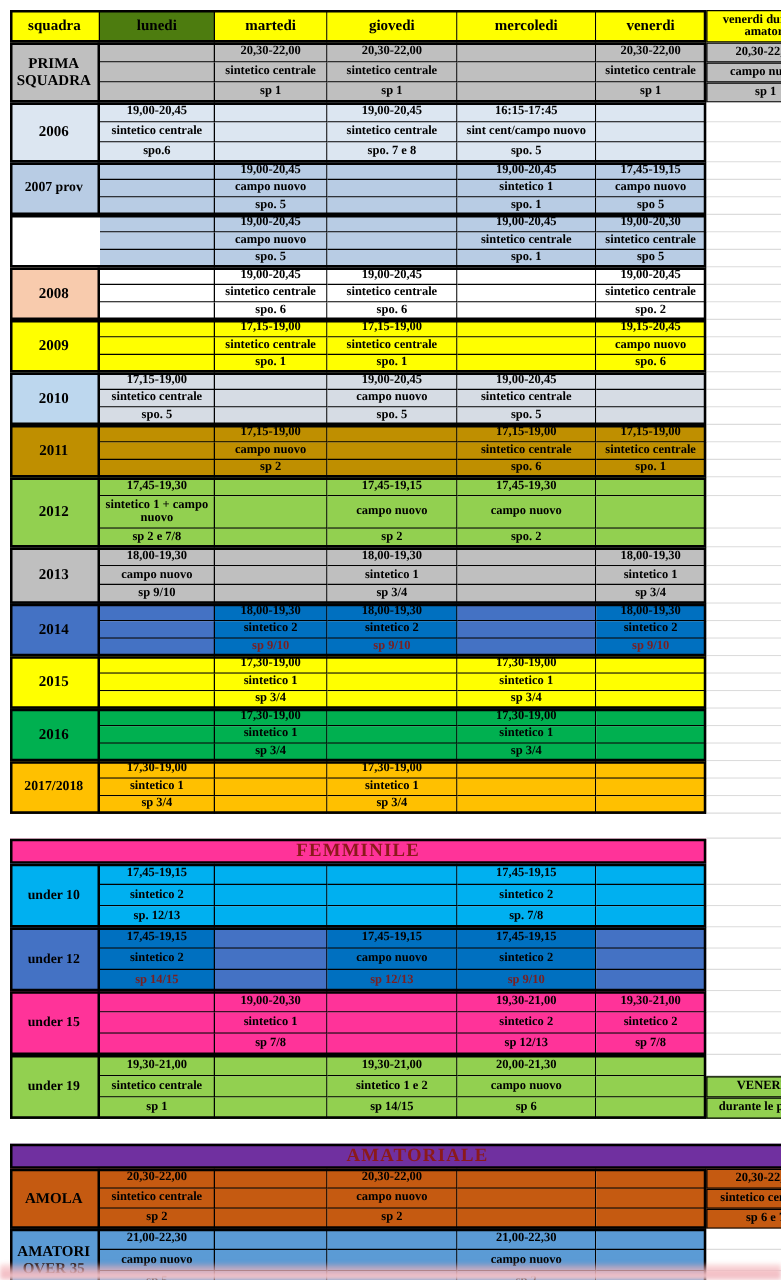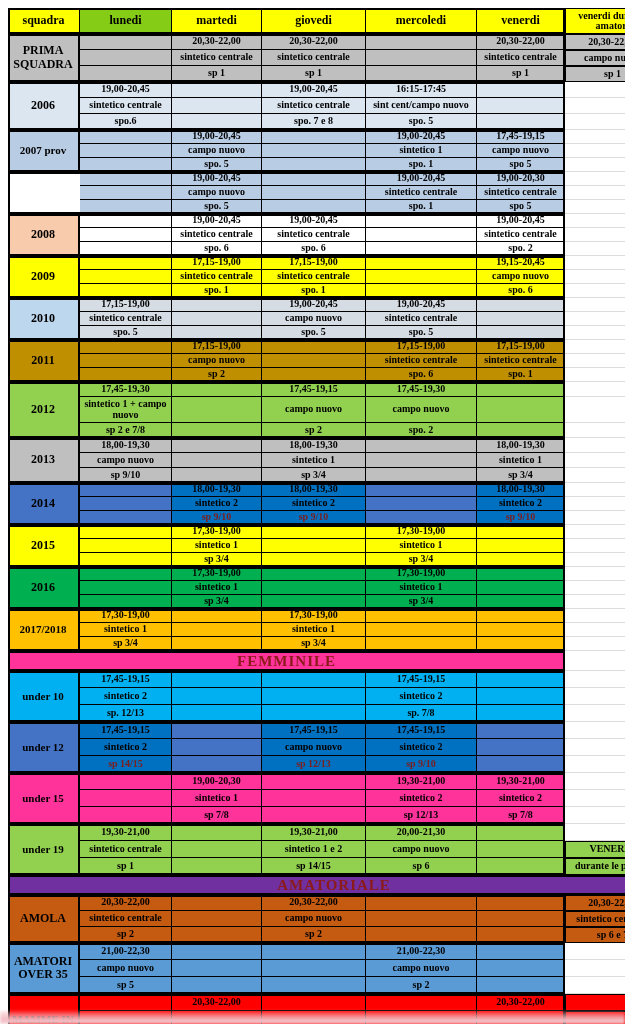--- a/index.html
+++ b/index.html
@@ -15,33 +15,33 @@
   .label{box-sizing:border-box;border-right:2px solid #000;border-bottom:1px solid #000;
          display:flex;flex-direction:column;align-items:center;justify-content:center;
          text-align:center;font-size:12px;line-height:1.1;grid-column:1;grid-row:1/4;overflow:hidden;}
   .hcell{font-size:12px;}
   .extra{box-sizing:border-box;border:1px solid #000;display:flex;flex-direction:column;
          align-items:center;justify-content:center;text-align:center;font-size:10px;
          line-height:1.05;overflow:hidden;white-space:nowrap;}
   .ghost{box-sizing:border-box;background:#fff;border-bottom:1px solid #dcdcdc;}
   .bar-row{display:flex;}
   .bar{box-sizing:border-box;border:2px solid #000;display:flex;align-items:center;justify-content:center;
-       font-size:15px;letter-spacing:1px;}
+       font-size:15px;letter-spacing:1px;margin-top:20px;}
   #blur-strip{position:absolute;left:0;right:0;bottom:0;height:13px;z-index:9;
       background:linear-gradient(to bottom, rgba(244,150,150,0.25), rgba(242,185,192,0.95) 60%, #f4cdd2);
       filter:blur(1.5px);}
 </style>
 </head>
 <body>
 
 <div id="screen">
   <div id="sheet">
       <div class="grid" style="grid-template-columns: 72px 92px 90px 104px 111px 88px 95px; grid-template-rows: 26px;">
         <div class="cell hcell" style="background: rgb(255, 255, 0);">squadra</div>
-        <div class="cell hcell" style="background: #84cc16;">lunedi</div>
+        <div class="cell hcell" style="background: #4d7c0f;">lunedi</div>
         <div class="cell hcell" style="background: rgb(255, 255, 0);">martedi</div>
         <div class="cell hcell" style="background: rgb(255, 255, 0);">giovedi</div>
         <div class="cell hcell" style="background: rgb(255, 255, 0);">mercoledi</div>
         <div class="cell hcell" style="background: rgb(255, 255, 0);">venerdi</div>
         <div class="extra" style="background: rgb(255, 255, 0); font-size: 10px;">
           <div>venerdi durante</div>
           <div>amatori</div>
         </div>
         <div class="frame"></div>
       </div>

